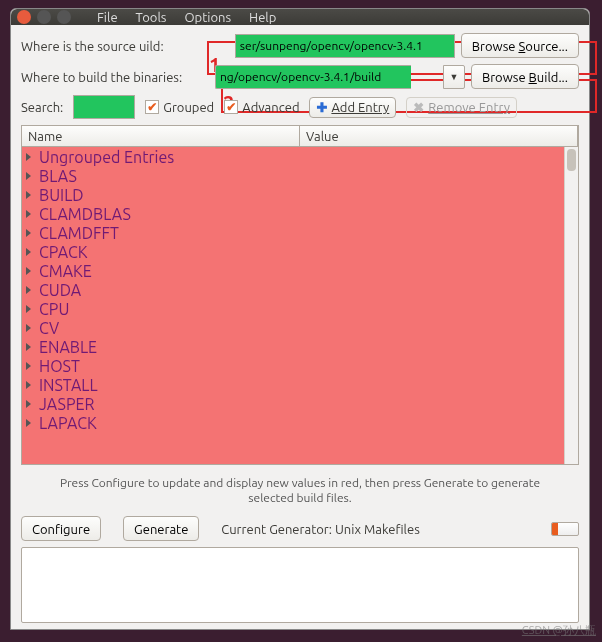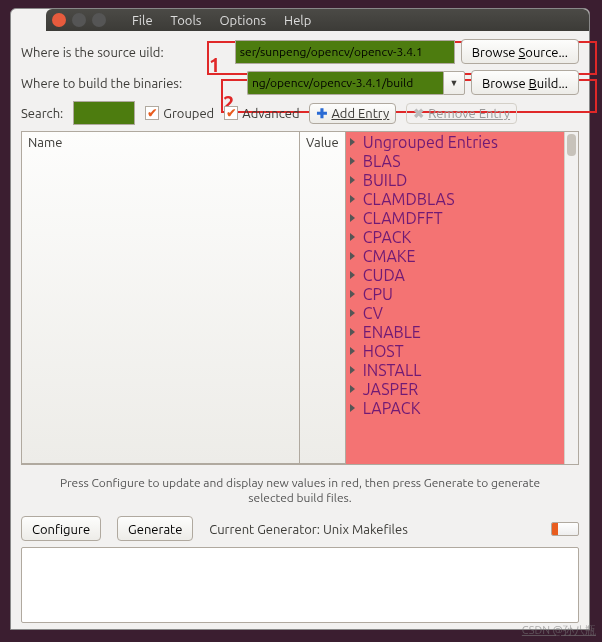--- a/index.html
+++ b/index.html
@@ -1,56 +1,56 @@
 <!DOCTYPE html>
 <html><head>
 <meta charset="utf-8">
 <style>
   * { box-sizing: border-box; margin: 0; padding: 0; font-family: "Ubuntu", "Segoe UI", sans-serif; }
   body { background: #3b1e30; width: 602px; height: 642px; overflow: hidden; position: relative; }
   .window { position: absolute; left: 10px; top: 8px; width: 580px; height: 622px; background: #f2f1f0; border: 1px solid #888; border-radius: 6px 6px 0 0; display: flex; flex-direction: column; }
-  .titlebar { height: 22px; background: linear-gradient(#4b4a46,#3c3b37); border-radius: 6px 6px 0 0; display: flex; align-items: center; padding: 0 6px; gap: 6px; margin-left: 35px; }
+  .titlebar { height: 16px; background: linear-gradient(#4b4a46,#3c3b37); border-radius: 6px 6px 0 0; display: flex; align-items: center; padding: 0 6px; gap: 6px; }
   .winbtn { width: 14px; height: 14px; border-radius: 50%; display: inline-block; }
   .winbtn.close { background: #e75b3d; }
   .winbtn.min { background: #555; }
   .winbtn.max { background: #555; }
   .menubar { display: flex; gap: 2px; margin-left: 12px; }
   .menubar span { color: #ddd; font-size: 13px; padding: 2px 8px; }
   .content { flex: 1; display: flex; flex-direction: column; padding: 8px 10px 6px; gap: 6px; color: #3c3b37; font-size: 13px; }
   .row { display: flex; align-items: center; gap: 6px; position: relative; }
   .row label { font-size: 13px; }
-  input[type=text] { border: 1px solid #b0a99f; background: #4d7c0f; height: 24px; padding: 0 4px; font-size: 12px; }
+  input[type=text] { border: 1px solid #b0a99f; background: #22c55e; height: 24px; padding: 0 4px; font-size: 12px; }
   .btn { border: 1px solid #b0a99f; background: linear-gradient(#fdfdfc,#edece8); height: 25px; padding: 0 10px; font-size: 13px; border-radius: 4px; cursor: pointer; white-space: nowrap; }
-  .combo { display: flex; }
+  .combo { display: flex; gap: 32px; }
   .combo input { border-right: none; border-radius: 2px 0 0 2px; }
   .combo .drop { width: 22px; border: 1px solid #b0a99f; background: linear-gradient(#fdfdfc,#edece8); border-radius: 0 2px 2px 0; display: flex; align-items: center; justify-content: center; font-size: 9px; cursor: pointer; }
   .hi { position: absolute; border: 2px solid #e02828; pointer-events: none; }
   .hi1 { left: 196px; top: 32px; width: 390px; height: 34px; }
   .hi2 { left: 210px; top: 70px; width: 376px; height: 34px; }
   .marker { position: absolute; color: #e02828; font-weight: bold; font-size: 20px; }
   .m1 { left: 198px; top: 44px; }
   .m2 { left: 212px; top: 82px; }
   .check { display: inline-flex; align-items: center; gap: 4px; font-size: 13px; }
   .chkbox { width: 14px; height: 14px; border: 1px solid #b0a99f; background: #fff; display: inline-flex; align-items: center; justify-content: center; color: #e85c1e; font-size: 12px; font-weight: bold; }
   .addentry { display: inline-flex; align-items: center; gap: 4px; border: 1px solid #b0a99f; background: linear-gradient(#fdfdfc,#edece8); padding: 2px 6px; border-radius: 4px; font-size: 13px; cursor: pointer; }
   .plus { color: #2a6bd4; font-weight: bold; }
   .removeentry { display: inline-flex; align-items: center; gap: 4px; color: #999; font-size: 13px; padding: 2px 6px; border: 1px solid #d4d0c8; border-radius: 4px; }
   .xicon { color: #bbb; font-weight: bold; }
-  .table { border: 1px solid #b0a99f; flex: 1; display: flex; flex-direction: row; background: #fff; min-height: 0; }
+  .table { border: 1px solid #b0a99f; flex: 1; display: flex; flex-direction: column; background: #fff; min-height: 0; }
   .thead { display: flex; background: linear-gradient(#fdfdfc,#edece8); border-bottom: 1px solid #b0a99f; }
   .thead .th { padding: 3px 6px; font-size: 13px; border-right: 1px solid #b0a99f; }
   .th.name { flex: 0 0 278px; }
   .th.value { flex: 1; }
   .tbody { flex: 1; overflow: hidden; background: #f47373; position: relative; }
   .trow { display: flex; align-items: center; height: 19px; padding-left: 4px; font-size: 16px; color: #701a75; }
   .tri { display: inline-block; width: 0; height: 0; border-top: 4px solid transparent; border-bottom: 4px solid transparent; border-left: 5px solid #555; margin-right: 8px; }
   .scrollbar { position: absolute; right: 0; top: 0; bottom: 0; width: 14px; background: #f2f1f0; border-left: 1px solid #d4d0c8; }
   .scrollthumb { position: absolute; left: 2px; right: 2px; top: 2px; height: 22px; background: #c7c2ba; border-radius: 4px; }
   .hint { text-align: center; font-size: 12px; color: #555; padding: 4px 20px; line-height: 1.3; }
-  .genrow { display: flex; align-items: center; gap: 16px; }
+  .genrow { display: flex; align-items: center; gap: 22px; }
   .progbar { margin-left: auto; width: 28px; height: 14px; border: 1px solid #b0a99f; background: linear-gradient(#fff,#eee); border-radius: 2px; position: relative; overflow: hidden; }
   .progbar::before { content: ""; position: absolute; left: 0; top: 0; bottom: 0; width: 6px; background: #e85c1e; }
   .output { border: 1px solid #b0a99f; background: #fff; height: 76px; border-radius: 2px; }
   .watermark { position: absolute; right: 6px; bottom: 4px; font-size: 11px; color: rgba(120,120,120,0.6); text-decoration: underline; }
   .under { text-decoration: underline; }
 </style>
 </head>
 <body>
 
 <div class="window">

